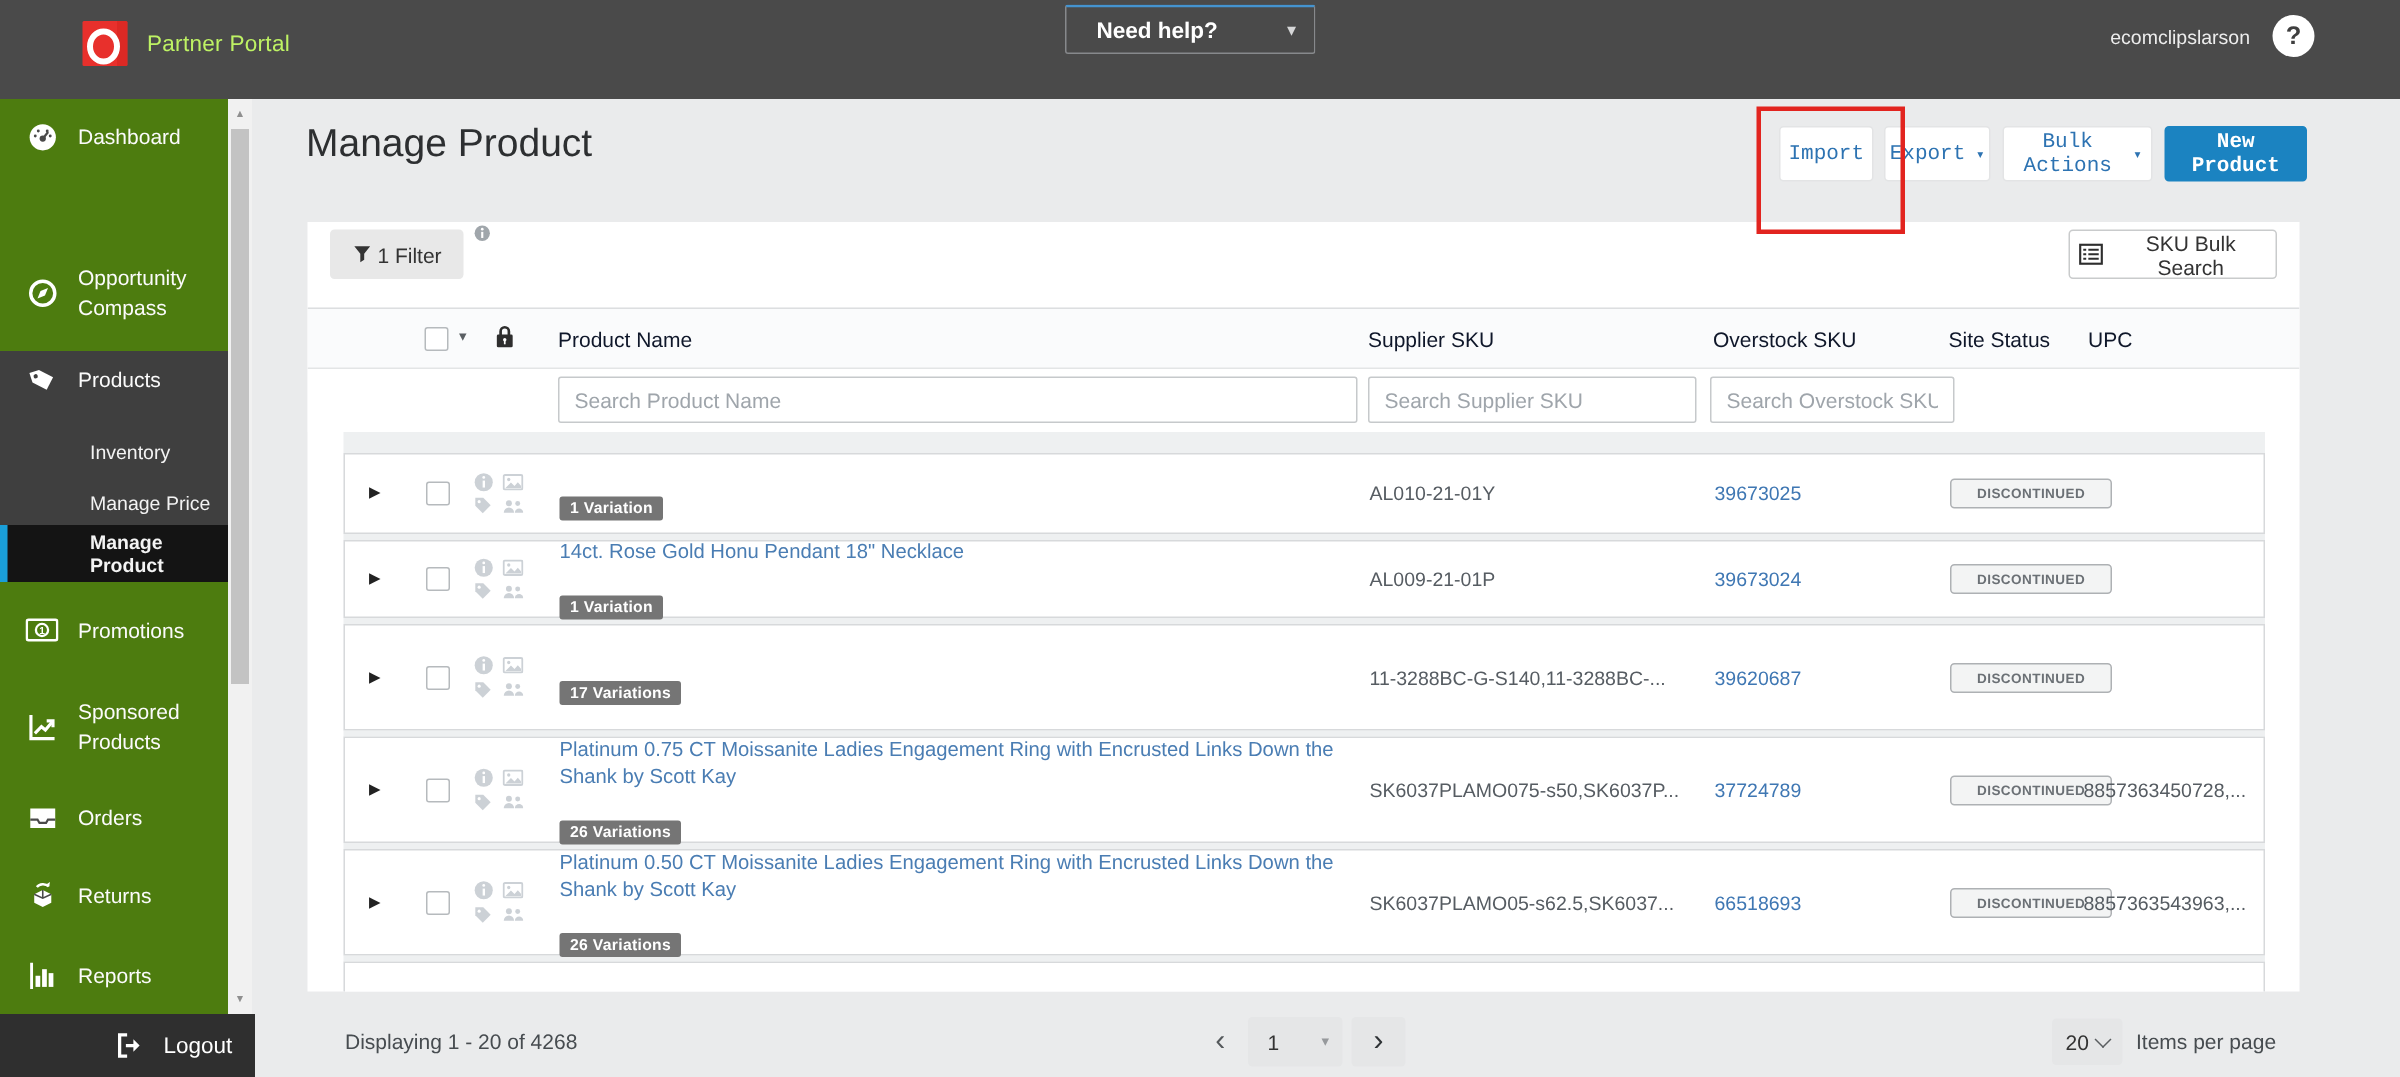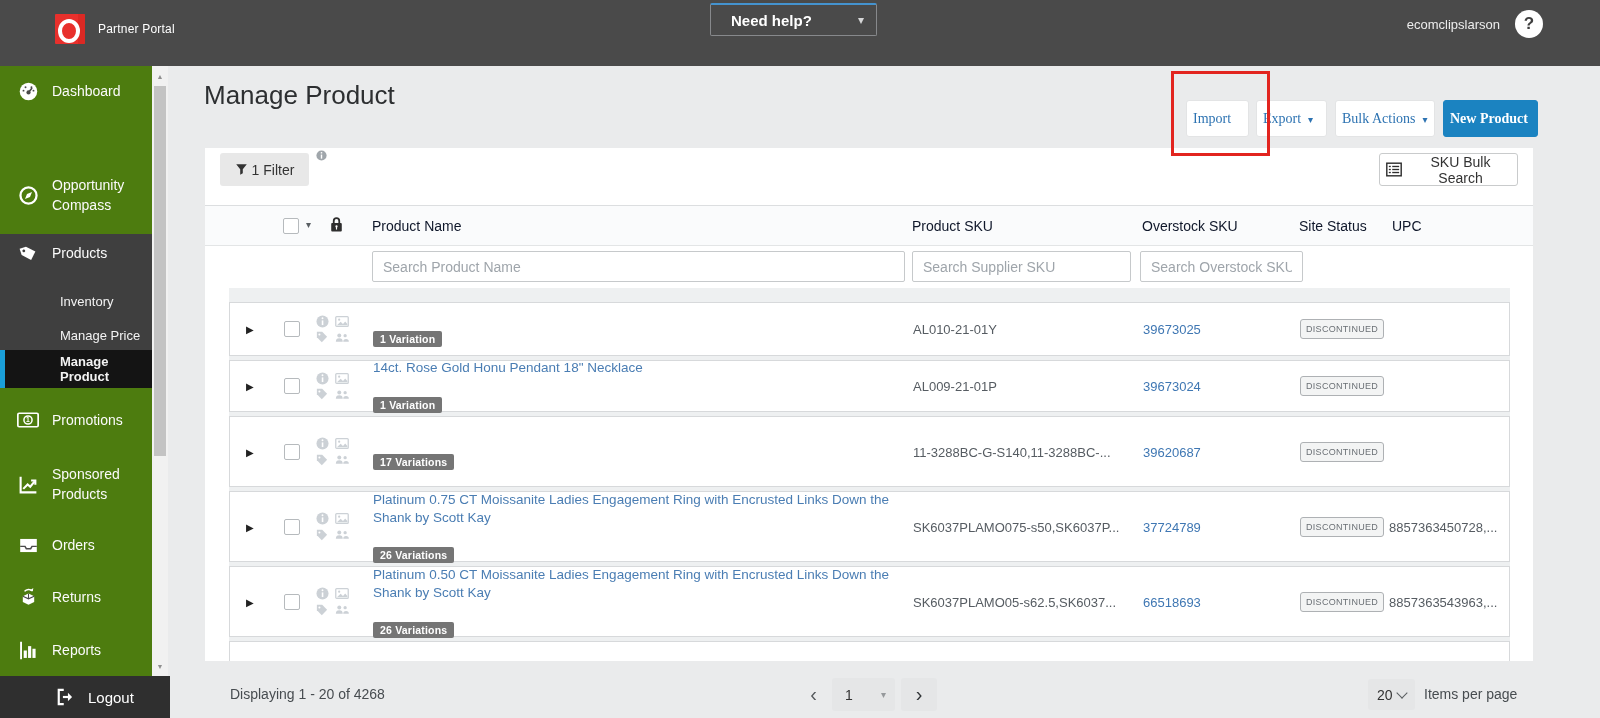--- a/index.html
+++ b/index.html
@@ -7,21 +7,21 @@
     position:relative;width:1600px;height:718px;overflow:hidden;
     background:#eaebec;font-family:"Liberation Sans","DejaVu Sans",sans-serif;
     -webkit-font-smoothing:antialiased;
   }
   
   #header{position:absolute;left:0;top:0;width:1600px;height:66px;background:#4a4a4a;z-index:30}
   #brand{position:absolute;left:55px;top:14px;display:flex;align-items:center;gap:13px;cursor:pointer}
   #logo{width:30px;height:30px;background:#e8302c;position:relative;overflow:hidden;border-radius:1px}
   #logo .logo-ring{position:absolute;left:3px;top:5px;width:14px;height:16px;border:4px solid #fff;border-radius:50%;background:#e8302c}
   #logo .logo-shade{position:absolute;right:0;top:0;width:7px;height:30px;background:#d2241f;opacity:.55}
-  #brand-text{color:#ffffff;font-size:12px;letter-spacing:.2px}
+  #brand-text{color:#bef264;font-size:15px;letter-spacing:.2px}
   #help-select{position:absolute;left:710px;top:3px;width:167px;height:33px;box-sizing:border-box;
     border:1px solid #87898c;border-top:2px solid #4493cf;border-radius:2px;
     display:flex;align-items:center;padding:0 12px 0 20px;cursor:pointer}
   #help-select .lbl{color:#fff;font-size:15px;font-weight:bold;flex:1}
   #help-select .caret{color:#d6d7d8;font-size:12px}
   #username{position:absolute;right:100px;top:17px;color:#ededed;font-size:13px}
   #help-circle{position:absolute;right:57px;top:10px;width:28px;height:28px;border-radius:50%;background:#fff;
     display:flex;align-items:center;justify-content:center;cursor:pointer}
   #help-circle span{color:#3f3f3f;font-size:17px;font-weight:bold}
   
@@ -48,26 +48,26 @@
   #nav-orders{top:460px;height:38px}
   #nav-returns{top:512px;height:38px}
   #nav-reports{top:565px;height:38px}
   #sidebar-scrollbar{position:absolute;left:152px;top:0;width:16px;height:610px;background:#f1f1f1}
   .sb-arrow{position:absolute;left:0;width:16px;height:16px;display:flex;align-items:center;justify-content:center;
     color:#8f8f8f;font-size:7px;cursor:pointer}
   .sb-arrow.up{top:2px}
   .sb-arrow.down{bottom:2px}
   .sb-thumb{position:absolute;left:2px;top:20px;width:12px;height:370px;background:#c3c3c3;cursor:pointer}
   #logout{position:absolute;left:0;top:676px;width:170px;height:42px;background:#2f2f2f;z-index:25;
-    display:flex;align-items:center;gap:13px;padding-left:55px;box-sizing:border-box;color:#fff;font-size:15px;cursor:pointer}
+    display:flex;align-items:center;gap:13px;padding-left:76px;box-sizing:border-box;color:#fff;font-size:15px;cursor:pointer}
   #logout .nico{display:flex;color:#fff}
   
   #page-title{position:absolute;left:204px;top:80px;margin:0;font-size:26px;font-weight:400;color:#2d2f31;z-index:5}
-  .tbtn{position:absolute;top:100px;height:37px;border:1px solid #e3e4e5;border-radius:3px;background:#fff;
-    font-family:Liberation Serif, serif;font-size:14px;color:#2d73b2;cursor:pointer;display:flex;align-items:center;justify-content:flex-start;gap:7px;z-index:5;box-sizing:border-box}
+  .tbtn{position:absolute;top:84px;height:37px;border:1px solid #e3e4e5;border-radius:3px;background:#fff;
+    font-family:Liberation Mono, monospace;font-size:14px;color:#2d73b2;cursor:pointer;display:flex;align-items:center;justify-content:center;gap:7px;z-index:5;box-sizing:border-box}
   .tbtn .caret{font-size:10px;color:#2d73b2;margin-top:2px}
   #btn-import{left:1186px;width:63px}
   #btn-export{left:1256px;width:71px}
   #btn-bulk{left:1335px;width:100px}
   #btn-new{left:1443px;width:95px;background:#1b83c1;border-color:#1b83c1;color:#fff;font-weight:bold}
   #annotation-box{position:absolute;left:1171px;top:71px;width:93px;height:79px;border:3px solid #e2241f;z-index:6;pointer-events:none}
   
   #card{position:absolute;left:205px;top:148px;width:1328px;height:513px;background:#fff;overflow:hidden;z-index:4}
   #filter-button{position:absolute;left:15px;top:5px;width:89px;height:33px;background:#e8e8e8;border:none;border-radius:3px;
     font-family:inherit;font-size:14px;color:#333;display:flex;align-items:center;justify-content:center;gap:4px;cursor:pointer}
@@ -106,21 +106,21 @@
   .nameblock{position:absolute;left:143px;top:50%;transform:translateY(-50%);width:520px}
   .plink{color:#4a7db3;font-size:13.5px;line-height:18px;text-decoration:none;cursor:pointer;display:block}
   .vbadge{display:inline-block;margin-top:20px;background:#757575;color:#fff;font-size:10.5px;font-weight:bold;
     padding:2px 7px;border-radius:2px;letter-spacing:.2px}
   .cell{position:absolute;top:50%;transform:translateY(-50%);font-size:13px;color:#565c62}
   .c-supplier{left:683px}
   .c-overstock{left:913px;color:#3f77b3;cursor:pointer}
   .c-status{left:1070px}
   .c-upc{left:1159px}
   .dbadge{display:inline-block;border:1px solid #aeb1b4;background:#f3f4f4;color:#6b7075;
-    font-size:9px;font-weight:normal;letter-spacing:.3px;padding:4px 5px;border-radius:3px}
+    font-size:9px;font-weight:bold;letter-spacing:.3px;padding:4px 17px;border-radius:3px}
   
   #displaying{position:absolute;left:230px;top:686px;font-size:14px;color:#474c50;z-index:5}
   #pg-prev{position:absolute;left:800px;top:678px;width:27px;height:33px;background:transparent;border:none;
     font-size:20px;color:#55595c;cursor:pointer;z-index:5;display:flex;align-items:center;justify-content:center;font-family:inherit}
   #pg-select{position:absolute;left:832px;top:678px;width:63px;height:33px;background:#e5e6e7;border-radius:3px;z-index:5;
     display:flex;align-items:center;padding:0 9px 0 13px;box-sizing:border-box;cursor:pointer}
   #pg-select .val{flex:1;font-size:14px;color:#333}
   #pg-select .caret{font-size:10px;color:#96999c}
   #pg-next{position:absolute;left:901px;top:678px;width:36px;height:33px;background:#e5e6e7;border:none;border-radius:3px;
     font-size:20px;color:#2f3336;cursor:pointer;z-index:5;display:flex;align-items:center;justify-content:center;font-family:inherit}
@@ -335,21 +335,21 @@
     <span class="hd-caret">▾</span>
     <span class="lock">
       <svg viewBox="0 0 16 20" width="13" height="17">
           <path d="M4.6 9 V5.6 a3.4 3.4 0 0 1 6.8 0 V9" fill="none" stroke="currentColor" stroke-width="2.2"></path>
           <rect x="1.5" y="8.2" width="13" height="10.5" rx="1.2" fill="currentColor"></rect>
           <circle cx="8" cy="12.4" r="1.4" fill="#fff"></circle>
           <rect x="7.3" y="13" width="1.4" height="3.2" fill="#fff"></rect>
         </svg>
     </span>
     <span class="hlabel" id="h-product">Product Name</span>
-    <span class="hlabel" id="h-supplier">Product SKU</span>
+    <span class="hlabel" id="h-supplier">Supplier SKU</span>
     <span class="hlabel" id="h-overstock">Overstock SKU</span>
     <span class="hlabel" id="h-status">Site Status</span>
     <span class="hlabel" id="h-upc">UPC</span>
   </div>
 
   <div id="search-row">
     <input class="srch" id="search-product" placeholder="Search Product Name" style="">
     <input class="srch" id="search-supplier" placeholder="Search Supplier SKU" style="">
     <input class="srch" id="search-overstock" placeholder="Search Overstock SKU" style="">
   </div>

